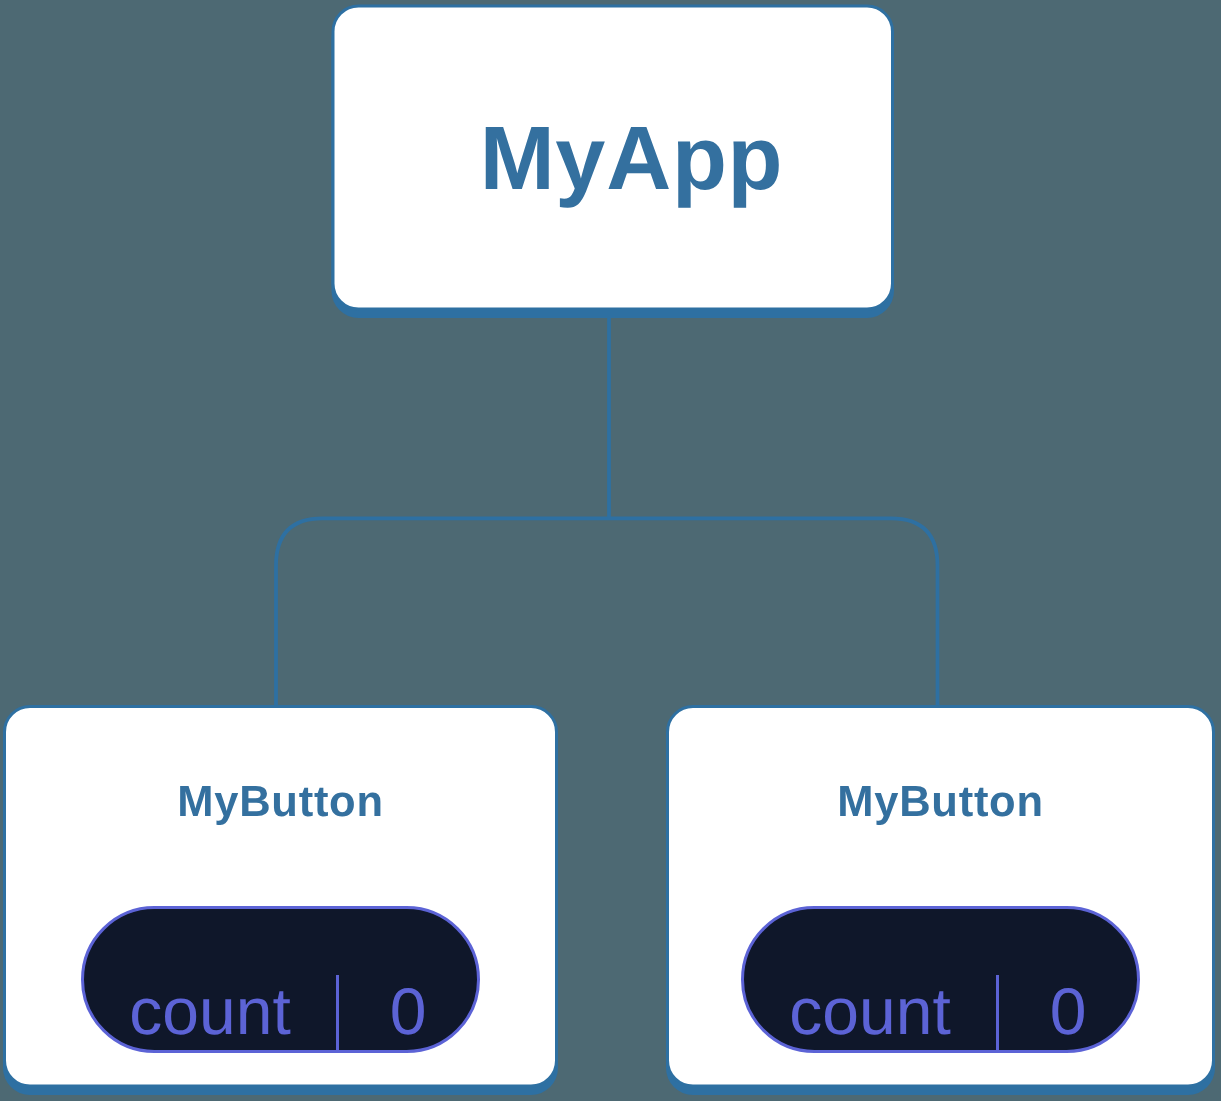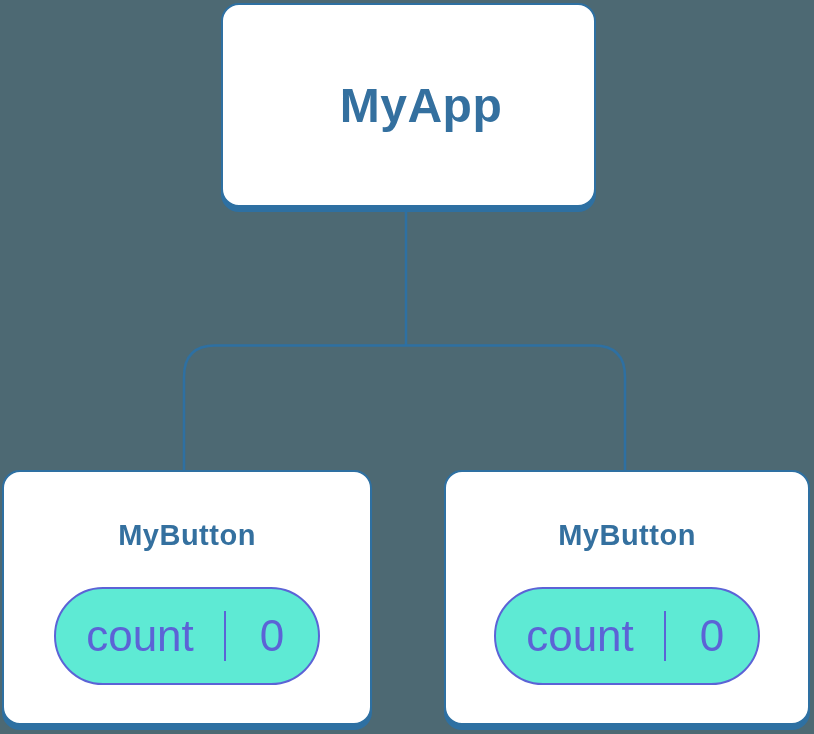--- a/index.html
+++ b/index.html
@@ -42,21 +42,21 @@
     flex-direction: column;
     align-items: center;
   }
 
   .node-root {
     left: 221px; top: 3px;
     width: 375px; height: 204px;
     justify-content: center;
   }
   .node-root .node-title {
-    font-size: 48px;
+    font-size: 60px;
     margin-left: 25px;
   }
 
   .node-child-left {
     left: 2px; top: 470px;
     width: 370px; height: 255px;
   }
   .node-child-right {
     left: 444px; top: 470px;
     width: 366px; height: 255px;
@@ -68,29 +68,29 @@
     letter-spacing: 0.5px;
   }
   .node-child-left .node-title,
   .node-child-right .node-title {
     margin-top: 38px;
     font-size: 29px;
     line-height: 50px;
   }
 
   .state-pill {
-    margin-top: 27px;
+    margin-top: 44px;
     width: 266px;
     height: 98px;
     border: 2.5px solid var(--pill);
     border-radius: 49px;
     display: flex;
-    align-items: center;
+    align-items: flex-end;
     overflow: hidden;
-    background: #5eead4;
+    background: #0f172a;
   }
   .pill-key {
     flex: 1;
     display: flex;
     align-items: center;
     justify-content: center;
     color: var(--pill);
     font-size: 44px;
     font-weight: 400;
   }

